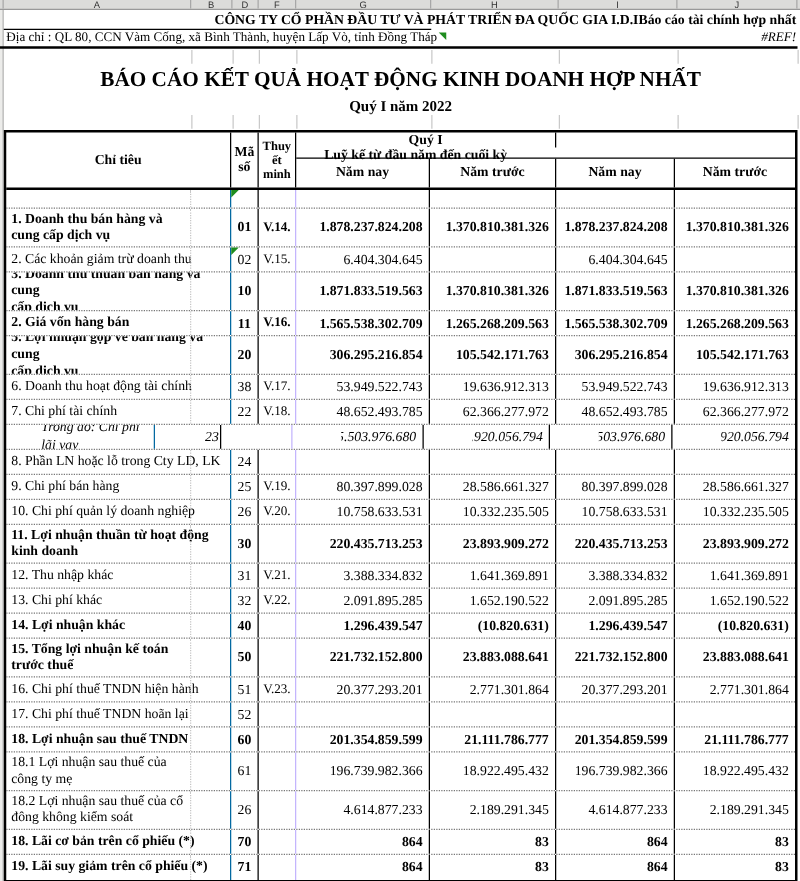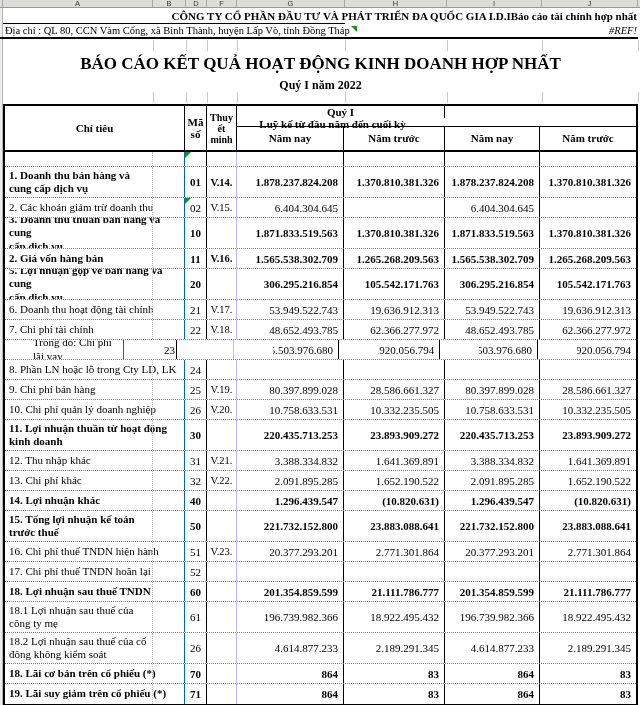--- a/index.html
+++ b/index.html
@@ -46,21 +46,21 @@
   .th-bot{display:flex;flex:1;text-align:right;}
   .th-q1{width:208px;box-sizing:border-box;border-right:1px solid #000;display:flex;align-items:center;justify-content:center;}
   .th-lk{width:191px;display:flex;align-items:center;justify-content:center;}
   .th-n1{width:107px;}.th-n2{width:101px;border-right:none;box-sizing:border-box;border-right:1px solid #000;}
   .th-n3{width:95px;}.th-n4{width:96px;border-right:none;}
   
   .trow{display:flex;box-sizing:border-box;border-bottom:1px dotted #777;font-size:11px;}
   .trow:last-child{border-bottom:none;}
   .h1{height:20px;}.h2{height:31px;}.hs{height:15px;}
   .trow.bold{font-weight:bold;}
-  .trow.italic{gap:39px;}
+  .trow.italic{font-style:italic;gap:39px;}
   .trow.italic .c-label{padding-left:28px;}
   .c-label{width:180px;box-sizing:border-box;border-right:1px solid #0369a1;padding:0 2px 0 4px;
            display:flex;align-items:center;line-height:1.22;white-space:pre-line;position:relative;overflow:hidden;}
   .c-label::after{content:"";position:absolute;top:0;bottom:0;left:147px;border-left:1px dotted #c6c6c6;}
   .c-ma{width:22px;box-sizing:border-box;border-right:1px solid #000;display:flex;align-items:center;
         justify-content:center;position:relative;}
   .c-tm{width:30px;box-sizing:border-box;border-right:1px solid #c4b5fd;display:flex;align-items:center;
         justify-content:center;font-size:10.5px;}
   .c-num{box-sizing:border-box;border-right:1px solid #000;display:flex;align-items:center;
          justify-content:flex-end;padding-right:5px;overflow:hidden;}
@@ -198,21 +198,21 @@
 cấp dịch vụ</div>
           <div class="c-ma">20</div>
           <div class="c-tm"></div>
           <div class="c-num w1">306.295.216.854</div>
           <div class="c-num w2">105.542.171.763</div>
           <div class="c-num w3">306.295.216.854</div>
           <div class="c-num w4">105.542.171.763</div>
         </div>
         <div class="trow h1">
           <div class="c-label">6.  Doanh thu hoạt động tài chính</div>
-          <div class="c-ma">21</div>
+          <div class="c-ma">38</div>
           <div class="c-tm">V.17.</div>
           <div class="c-num w1">53.949.522.743</div>
           <div class="c-num w2">19.636.912.313</div>
           <div class="c-num w3">53.949.522.743</div>
           <div class="c-num w4">19.636.912.313</div>
         </div>
         <div class="trow h1">
           <div class="c-label">7.  Chi phí tài chính</div>
           <div class="c-ma">22</div>
           <div class="c-tm">V.18.</div>

